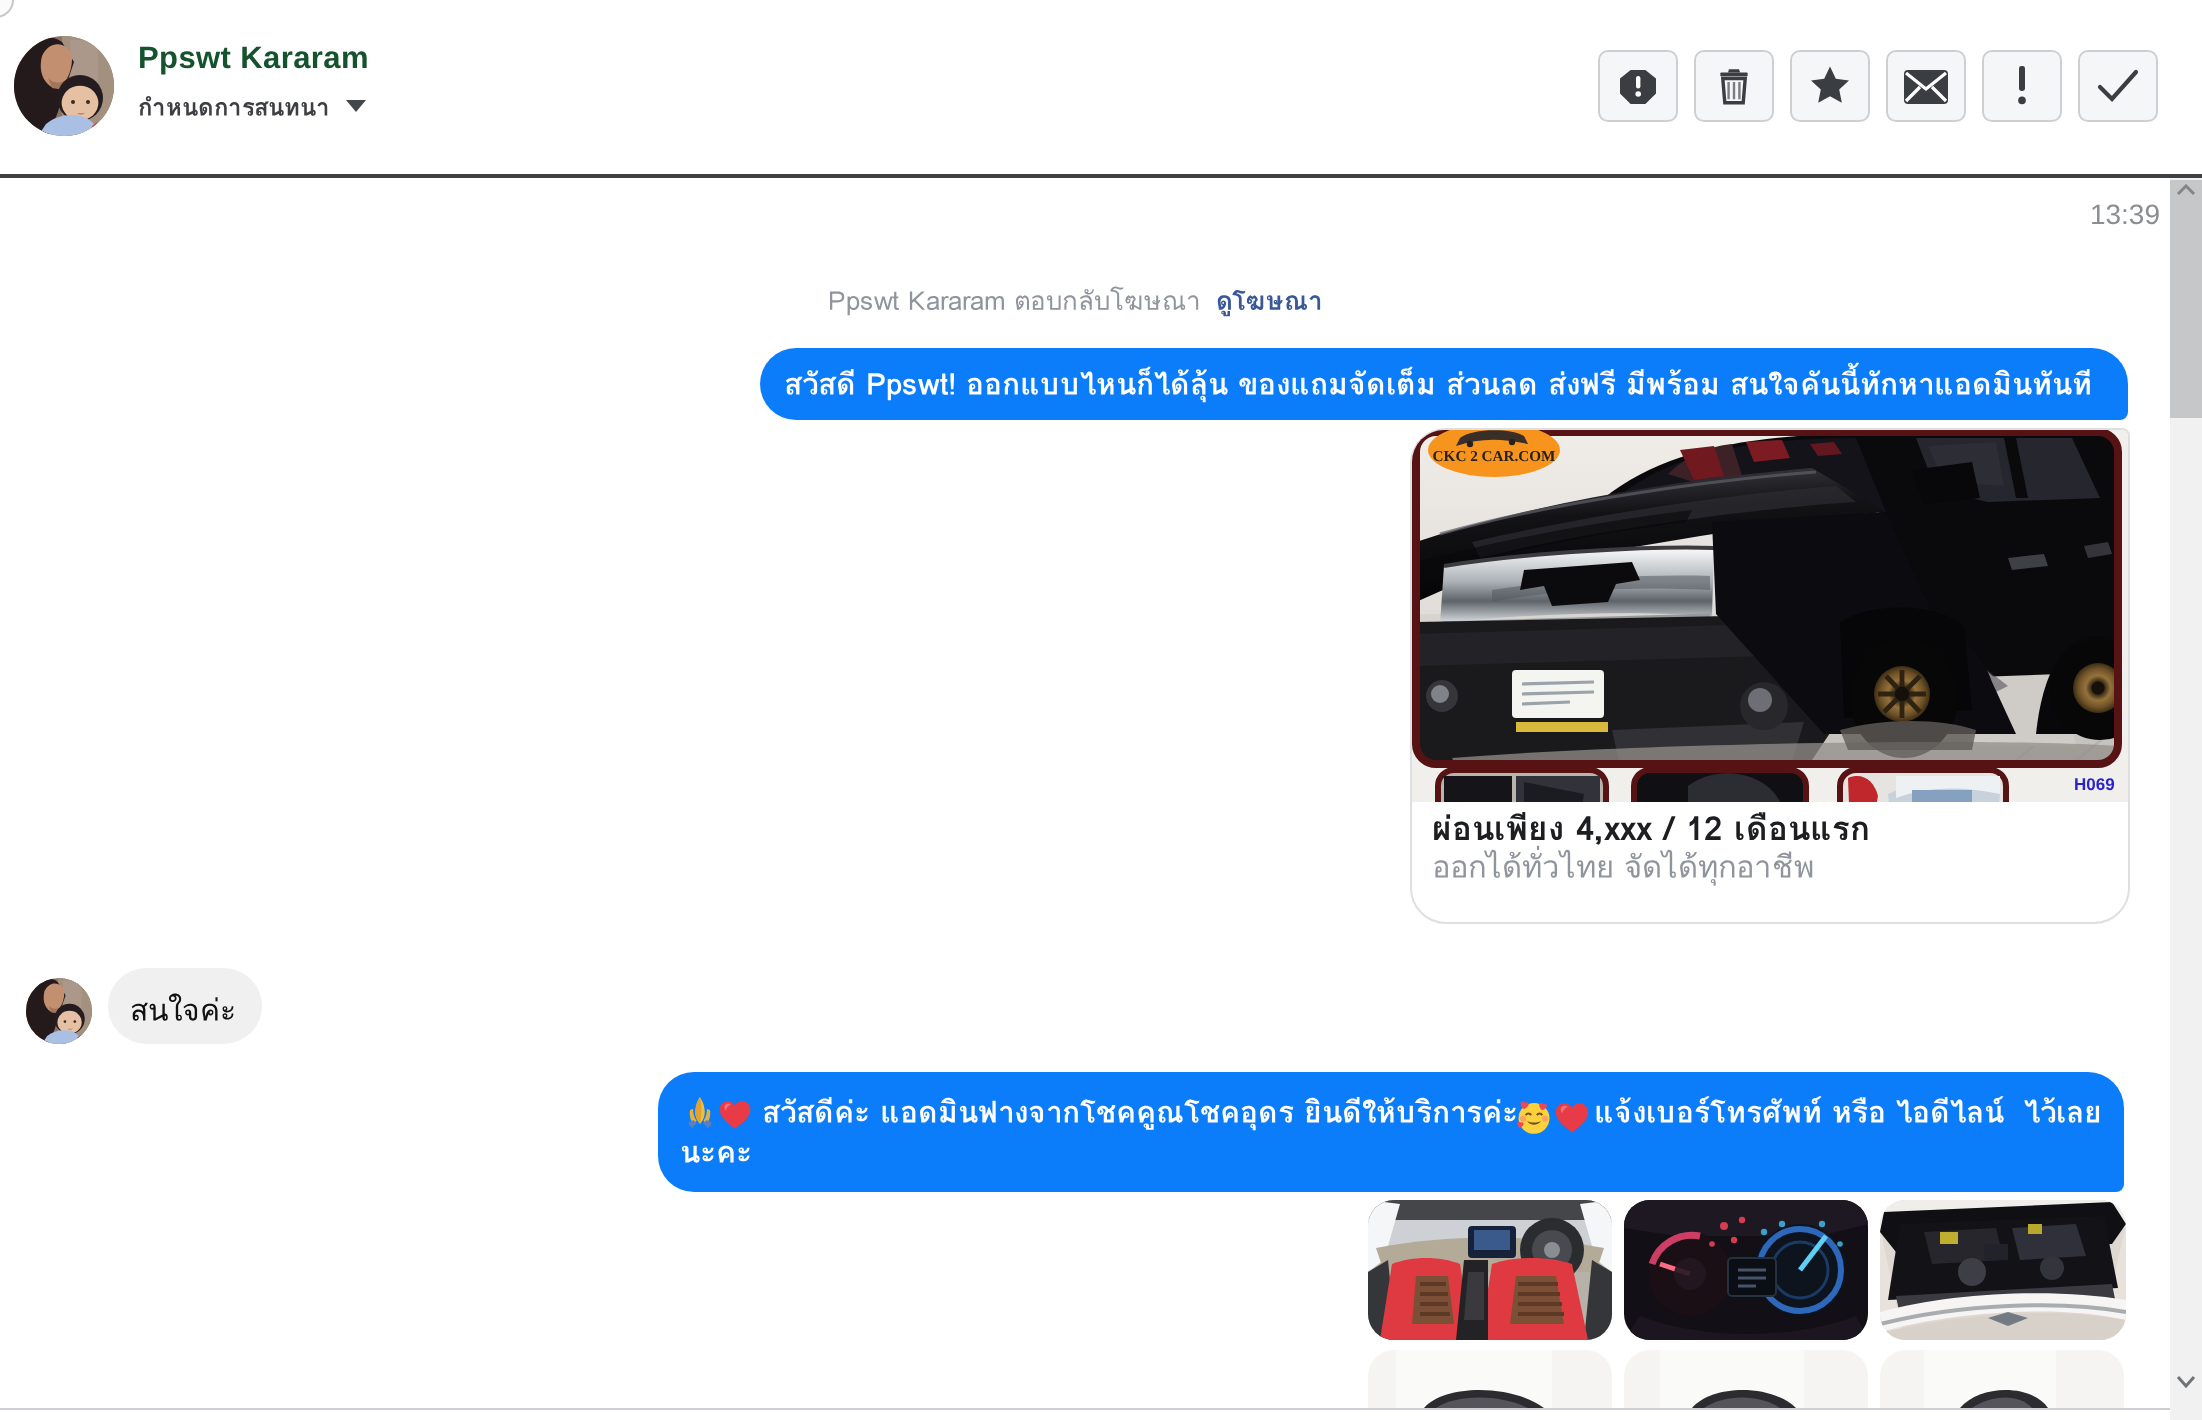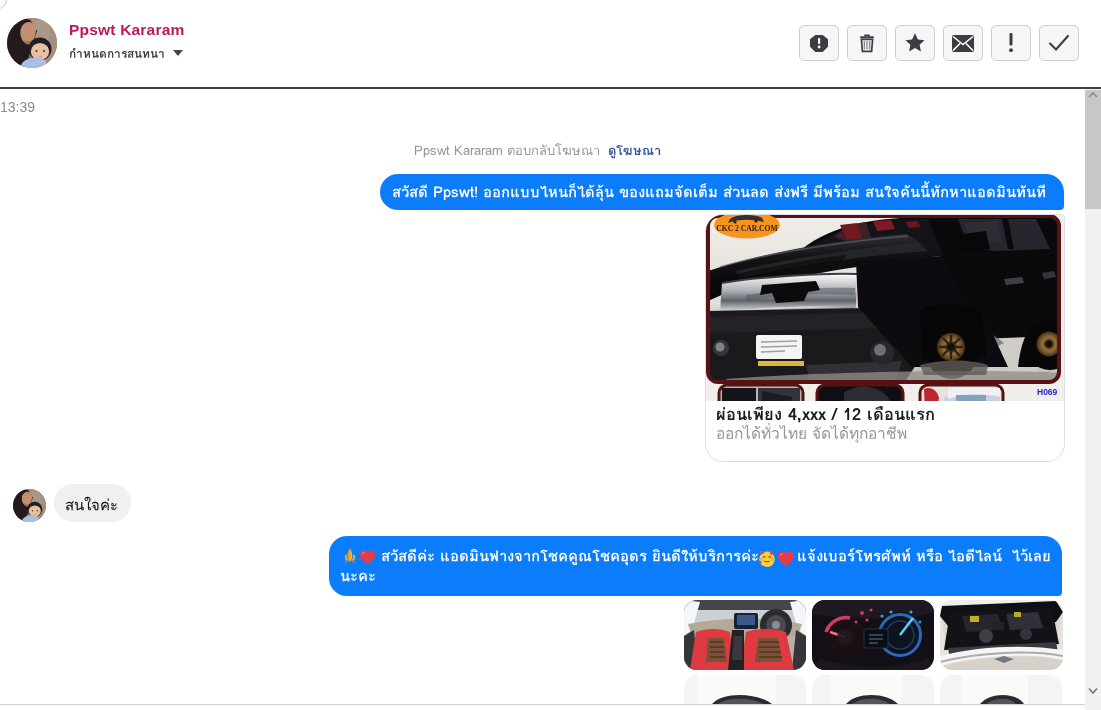--- a/index.html
+++ b/index.html
@@ -19,21 +19,21 @@
 <path d="M17 21 C20 24 24 24 27 21 L25 27 L19 26Z" fill="#a3765a"></path>
 <circle cx="33" cy="31" r="11.5" fill="#241c1e"></circle>
 <ellipse cx="33" cy="33.5" rx="9.2" ry="8.6" fill="#e6c0a2"></ellipse>
 <circle cx="29.5" cy="33" r="1" fill="#3a2a22"></circle>
       <circle cx="37" cy="33" r="1" fill="#3a2a22"></circle>
 <path d="M31.5 38.5 a2.2 1.4 0 0 0 4 0" fill="#b98a70"></path>
 <path d="M12 50 L16 44 C23 38 35 38 40 44 L41 50Z" fill="#a9bfe4"></path>
 <path d="M39 45 C43 41 48 43 50 47 L50 50 L38 50Z" fill="#c04237"></path>
 </g>
   </svg>
-<div class="ab" style="left:69px;top:20.5px;font-size:15.5px;font-weight:bold;color:#be185d;letter-spacing:.2px">Ppswt Kararam</div>
+<div class="ab" style="left:69px;top:20.5px;font-size:15.5px;font-weight:bold;color:#14532d;letter-spacing:.2px">Ppswt Kararam</div>
 <svg style="position:absolute;left:69.0px;top:43.7px;" width="97" height="21" viewBox="0 0 97 21">
     <defs>
       <path id="tg0-glyph-0-0" d="M 3.66 -6.73 C 1.81 -6.73 0.83 -5.34 0.69 -4.64 C 1.19 -4.5 1.58 -4.25 1.86 -3.94 C 1.22 -3.28 1.11 -3.08 1.11 -2.12 L 1.11 0 L 2.39 0 L 2.39 -2.12 C 2.39 -3.06 2.58 -3.23 3.2 -3.89 C 3.03 -4.33 2.72 -4.66 2.28 -4.88 C 2.58 -5.38 3.03 -5.56 3.66 -5.56 C 4.59 -5.56 5.05 -5.03 5.05 -3.84 L 5.05 0 L 6.34 0 L 6.34 -3.94 C 6.34 -5.72 5.33 -6.73 3.66 -6.73 Z M 3.66 -6.73 "></path>
       <path id="tg0-glyph-0-1" d="M -3.09 -8.44 C -3.09 -7.67 -2.52 -7.11 -1.75 -7.11 C -0.98 -7.11 -0.41 -7.67 -0.41 -8.44 C -0.41 -9.2 -0.98 -9.78 -1.75 -9.78 C -2.52 -9.78 -3.09 -9.2 -3.09 -8.44 Z M -1.75 -8 C -1.98 -8 -2.23 -8.2 -2.23 -8.44 C -2.23 -8.67 -1.98 -8.88 -1.75 -8.88 C -1.52 -8.88 -1.27 -8.67 -1.27 -8.44 C -1.27 -8.2 -1.52 -8 -1.75 -8 Z M -1.75 -8 "></path>
       <path id="tg0-glyph-0-2" d="M 0.7 -4.95 L 1.86 -4.48 C 1.95 -4.81 2.38 -5.56 3.12 -5.56 C 3.89 -5.56 4.31 -5.06 4.31 -4.27 L 4.31 0 L 5.61 0 L 5.61 -4.41 C 5.61 -5.92 4.59 -6.73 3.06 -6.73 C 2 -6.73 1.06 -5.86 0.7 -4.95 Z M 0.7 -4.95 "></path>
       <path id="tg0-glyph-0-3" d="M 1.59 -6 C 1.83 -6 1.95 -5.75 1.95 -5.52 C 1.95 -5.28 1.83 -5.02 1.59 -5.02 C 1.36 -5.02 1.25 -5.28 1.25 -5.52 C 1.25 -5.75 1.36 -6 1.59 -6 Z M 0.58 -5.47 C 0.58 -4.86 0.92 -4.36 1.5 -4.36 C 1.7 -4.36 1.86 -4.39 1.95 -4.45 L 1.95 0 L 3.55 0 C 4.03 -1.44 4.94 -3.12 5.59 -3.55 C 5.69 -3.45 5.73 -3.31 5.73 -3.16 L 5.73 0 L 7.02 0 L 7.02 -3.58 C 7.02 -3.94 6.78 -4.31 6.48 -4.48 C 6.83 -4.7 7 -5.06 7 -5.55 C 7 -6.27 6.47 -6.73 5.73 -6.73 C 5.02 -6.73 4.48 -6.19 4.48 -5.56 C 4.48 -5.19 4.62 -4.84 4.92 -4.55 C 4.62 -4.3 4.17 -3.83 3.64 -2.98 L 3.23 -2.25 L 3.23 -5.39 C 3.23 -6.06 2.72 -6.73 1.89 -6.73 C 1.39 -6.73 0.58 -6.48 0.58 -5.47 Z M 5.34 -5.48 C 5.34 -5.75 5.48 -5.94 5.75 -5.94 C 6.02 -5.94 6.16 -5.75 6.16 -5.48 C 6.16 -5.23 6.02 -5.05 5.75 -5.05 C 5.48 -5.05 5.34 -5.23 5.34 -5.48 Z M 5.34 -5.48 "></path>
       <path id="tg0-glyph-0-4" d="M 1.75 -6 C 1.98 -6 2.11 -5.75 2.11 -5.52 C 2.11 -5.28 1.98 -5.02 1.75 -5.02 C 1.52 -5.02 1.41 -5.28 1.41 -5.52 C 1.41 -5.75 1.52 -6 1.75 -6 Z M 6.67 -2.86 L 6.67 -6.67 L 5.39 -6.67 L 5.39 -2.41 L 3.41 -1.44 L 3.41 -5.44 C 3.41 -6.27 2.83 -6.73 1.94 -6.73 C 1.56 -6.73 0.75 -6.48 0.75 -5.47 C 0.75 -4.92 1.05 -4.39 1.66 -4.39 C 1.84 -4.39 2 -4.44 2.11 -4.55 L 2.11 0 L 3.41 0 L 5.39 -0.97 C 5.39 -0.39 5.84 0.06 6.56 0.06 C 7.09 0.06 7.88 -0.22 7.88 -1.44 C 7.88 -1.7 7.8 -2.75 6.67 -2.86 Z M 6.59 -1.3 L 6.59 -1.86 C 6.84 -1.86 7.02 -1.59 7.02 -1.28 C 7.02 -1.03 6.95 -0.92 6.83 -0.92 C 6.69 -0.92 6.59 -0.98 6.59 -1.3 Z M 6.59 -1.3 "></path>
       <path id="tg0-glyph-0-5" d="M 3.31 -2.66 C 3.08 -2.66 2.95 -2.92 2.95 -3.16 C 2.95 -3.39 3.08 -3.66 3.31 -3.66 C 3.55 -3.66 3.66 -3.39 3.66 -3.16 C 3.66 -2.92 3.55 -2.66 3.31 -2.66 Z M 3.5 -4.36 C 2.77 -4.36 2.31 -3.92 2.31 -3.2 C 2.31 -2.47 2.73 -2.05 3.23 -2.05 C 3.17 -1.86 2.91 -1.5 2.58 -1.38 C 2.33 -2.19 2.09 -3.17 2.09 -3.67 C 2.09 -4.97 2.98 -5.56 3.84 -5.56 C 4.59 -5.56 5.58 -5.14 5.58 -3.89 L 5.58 0 L 6.86 0 L 6.86 -3.97 C 6.86 -5.81 5.53 -6.73 3.83 -6.73 C 2.09 -6.73 0.83 -5.81 0.83 -3.98 C 0.83 -2.88 1.3 -1.3 1.3 -0.64 L 1.3 0 L 2.7 0 C 3.27 -0.27 4.62 -1.2 4.62 -3.03 C 4.62 -4.08 4.03 -4.36 3.5 -4.36 Z M 3.5 -4.36 "></path>
       <path id="tg0-glyph-0-6" d="M 3.55 -1.14 C 3.55 -1.38 3.66 -1.64 3.89 -1.64 C 4.12 -1.64 4.25 -1.38 4.25 -1.14 C 4.25 -0.91 4.12 -0.64 3.89 -0.64 C 3.66 -0.64 3.55 -0.91 3.55 -1.14 Z M 4.25 -3.09 L 4.25 -2.3 C 4.17 -2.34 3.98 -2.34 3.84 -2.34 C 3.36 -2.34 2.86 -1.92 2.86 -1.19 C 2.86 -0.73 3.03 0.06 4.33 0.06 C 5.38 0.06 5.53 -0.67 5.53 -1.78 L 5.53 -3.23 C 5.53 -4.56 4.12 -4.77 2.38 -5.11 C 2.48 -5.39 2.86 -5.56 3.3 -5.56 C 4.25 -5.56 4.55 -5.06 5.53 -5.06 C 5.66 -5.06 5.77 -5.09 5.88 -5.11 L 6.09 -6.28 C 5.95 -6.25 5.81 -6.23 5.66 -6.23 C 4.66 -6.23 4.53 -6.73 3.36 -6.73 C 1.64 -6.73 0.89 -5.72 0.61 -4.34 C 2.67 -3.98 4.25 -3.88 4.25 -3.09 Z M 4.25 -3.09 "></path>
       <path id="tg0-glyph-0-7" d="M 2.75 -1.64 C 2.98 -1.64 3.09 -1.38 3.09 -1.14 C 3.09 -0.91 2.98 -0.64 2.75 -0.64 C 2.55 -0.64 2.39 -0.91 2.39 -1.14 C 2.39 -1.38 2.52 -1.64 2.75 -1.64 Z M 4.88 -3.86 C 4.72 -4.06 4.2 -4.34 3.31 -4.34 C 2.06 -4.34 1.11 -3.72 1.11 -2.56 L 1.11 -1.78 C 1.11 -1.02 1.14 0.06 2.53 0.06 C 3.38 0.06 3.78 -0.56 3.78 -1.2 C 3.78 -2.02 3.2 -2.3 2.81 -2.3 C 2.64 -2.3 2.5 -2.23 2.41 -2.12 L 2.41 -2.36 C 2.41 -3 2.95 -3.17 3.34 -3.17 C 4.22 -3.17 4.88 -2.91 4.88 -1.55 L 4.88 0 L 6.17 0 L 6.17 -4.17 C 6.17 -4.66 6.11 -5.05 5.98 -5.36 C 6.55 -5.75 7.44 -6.56 7.44 -7.08 L 5.88 -7.08 C 5.7 -6.7 5.45 -6.41 5.16 -6.2 C 4.73 -6.56 4.11 -6.73 3.33 -6.73 C 2.41 -6.73 1.22 -6.28 0.73 -5.44 L 1.56 -4.55 C 1.88 -5.06 2.55 -5.56 3.34 -5.56 C 4.02 -5.56 4.88 -5.27 4.88 -4.19 Z M 4.88 -3.86 "></path>
@@ -90,21 +90,21 @@
       <rect x="1.5" y="0" width="3" height="12.5" rx="1.2" fill="#3a3d42"></rect>
       <circle cx="3" cy="17.2" r="1.9" fill="#3a3d42"></circle>
     </svg>
   </div>
 <div class="ab" style="left:1039px;top:25px;width:40px;height:36px;background:#f5f6f7;border:1px solid #ccd0d5;border-radius:5px;box-sizing:border-box;display:flex;align-items:center;justify-content:center;">
     <svg width="22" height="18" viewBox="0 0 22 18">
       <path d="M2 9.5 L8 15.5 L20 2" stroke="#3a3d42" stroke-width="2.1" fill="none" stroke-linecap="round"></path>
     </svg>
   </div>
 <div class="ab" style="left:0;top:87px;width:1101px;height:2px;background:#3f4042;"></div>
-<div class="ab" style="left:0;top:99px;width:1080px;text-align:left;font-size:14px;color:#8a8d91;">13:39</div>
+<div class="ab" style="left:0;top:99px;width:1080px;text-align:right;font-size:14px;color:#8a8d91;">13:39</div>
 <svg style="position:absolute;left:414.0px;top:139.6px;" width="187" height="22" viewBox="0 0 187 22">
     <defs>
       <path id="tg1-glyph-0-0" d="M 1 0 L 2.14 0 L 2.14 -3.69 L 4.62 -3.69 C 7.02 -3.69 8.11 -4.67 8.11 -6.52 C 8.11 -7.97 7.52 -9.2 4.52 -9.2 L 1 -9.2 Z M 4.64 -4.77 L 2.14 -4.77 L 2.14 -8.12 L 4.61 -8.12 C 6.47 -8.12 6.97 -7.44 6.97 -6.45 C 6.97 -5.09 5.88 -4.77 4.64 -4.77 Z M 4.64 -4.77 "></path>
       <path id="tg1-glyph-0-1" d="M 6.62 -3.34 C 6.62 -5.34 5.59 -6.88 3.7 -6.88 C 2.58 -6.88 2.09 -6.27 1.92 -6.09 L 1.92 -6.73 L 0.78 -6.73 L 0.78 2.67 L 1.92 2.67 L 1.92 -0.84 C 2.41 -0.23 3.02 0.06 3.77 0.06 C 5.55 0.06 6.62 -1.41 6.62 -3.34 Z M 3.59 -5.92 C 4.95 -5.92 5.48 -4.62 5.48 -3.42 C 5.48 -1.42 4.39 -0.88 3.64 -0.88 C 2.59 -0.88 1.92 -2.09 1.92 -3.38 C 1.92 -5.33 2.91 -5.92 3.59 -5.92 Z M 3.59 -5.92 "></path>
       <path id="tg1-glyph-0-2" d="M 6 -2.06 C 6 -3.59 4.62 -3.77 3.28 -4.02 C 2.31 -4.2 1.73 -4.36 1.73 -4.91 C 1.73 -5.55 2.38 -5.92 3.17 -5.92 C 4.09 -5.92 4.53 -5.48 4.62 -4.83 L 5.75 -4.83 C 5.75 -5.45 5.3 -6.88 3.08 -6.88 C 1.72 -6.88 0.59 -6.22 0.59 -4.92 C 0.59 -3.44 1.86 -3.22 3.28 -2.95 C 4.12 -2.78 4.86 -2.61 4.86 -1.94 C 4.86 -1.38 4.14 -0.88 3.28 -0.88 C 2.23 -0.88 1.66 -1.39 1.53 -2.25 L 0.41 -2.25 C 0.5 -0.75 1.56 0.06 3.28 0.06 C 4.84 0.06 6 -0.8 6 -2.06 Z M 6 -2.06 "></path>
       <path id="tg1-glyph-0-3" d="M 2.09 0 L 3.3 0 L 4.7 -5.19 C 4.72 -5.12 5.06 -3.95 5.72 -1.69 L 6.19 0 L 7.38 0 L 9.28 -6.73 L 8.17 -6.73 L 6.78 -1.56 L 5.28 -6.73 L 4.11 -6.73 L 2.69 -1.56 L 1.22 -6.73 L 0.03 -6.73 Z M 2.09 0 "></path>
       <path id="tg1-glyph-0-4" d="M 2.2 -1.88 L 2.2 -5.8 L 3.16 -5.8 L 3.16 -6.73 L 2.2 -6.73 L 2.2 -9.09 L 1.06 -9.09 L 1.06 -6.73 L 0.11 -6.73 L 0.11 -5.8 L 1.06 -5.8 L 1.06 -1.98 C 1.06 -0.64 1.28 0.06 2.61 0.06 C 2.91 0.06 3.22 0.03 3.52 -0.03 L 3.36 -0.92 C 3.12 -0.89 2.95 -0.88 2.84 -0.88 C 2.23 -0.88 2.2 -1.28 2.2 -1.88 Z M 2.2 -1.88 "></path>
       <path id="tg1-glyph-0-6" d="M 0.95 0 L 2.09 0 L 2.09 -3.42 L 3.05 -4.25 L 7.06 0 L 8.55 0 L 3.88 -5.11 L 8.36 -9.2 L 6.81 -9.2 L 2.09 -4.98 L 2.09 -9.2 L 0.95 -9.2 Z M 0.95 0 "></path>
       <path id="tg1-glyph-0-7" d="M 6.31 -2.91 L 6.31 -4.38 C 6.31 -5.72 6.16 -6.88 3.7 -6.88 C 2.03 -6.88 0.92 -6.27 0.67 -4.81 L 1.78 -4.67 C 2.02 -5.58 2.47 -5.92 3.55 -5.92 C 4.98 -5.92 5.17 -5.17 5.17 -4.33 C 4.2 -3.98 2.86 -3.95 2.11 -3.77 C 0.92 -3.44 0.47 -2.61 0.47 -1.86 C 0.47 -1.06 0.95 0.06 2.78 0.06 C 3.91 0.06 4.66 -0.39 5.27 -0.83 C 5.3 -0.52 5.38 -0.23 5.5 0 L 6.67 0 C 6.34 -0.59 6.31 -1.05 6.31 -2.91 Z M 1.61 -1.86 C 1.61 -3.11 3.7 -2.78 5.17 -3.39 L 5.17 -2.94 C 5.17 -1.61 4.41 -0.88 3.02 -0.88 C 1.91 -0.88 1.61 -1.55 1.61 -1.86 Z M 1.61 -1.86 "></path>
       <path id="tg1-glyph-0-8" d="M 3.28 -5.92 C 3.56 -5.92 3.83 -5.84 4.11 -5.69 L 4.5 -6.56 C 4.17 -6.77 3.8 -6.88 3.39 -6.88 C 2.64 -6.88 2.19 -6.31 1.98 -6.09 L 1.98 -6.73 L 0.84 -6.73 L 0.84 0 L 1.98 0 L 1.98 -3.56 C 1.98 -5.12 2.5 -5.92 3.28 -5.92 Z M 3.28 -5.92 "></path>

